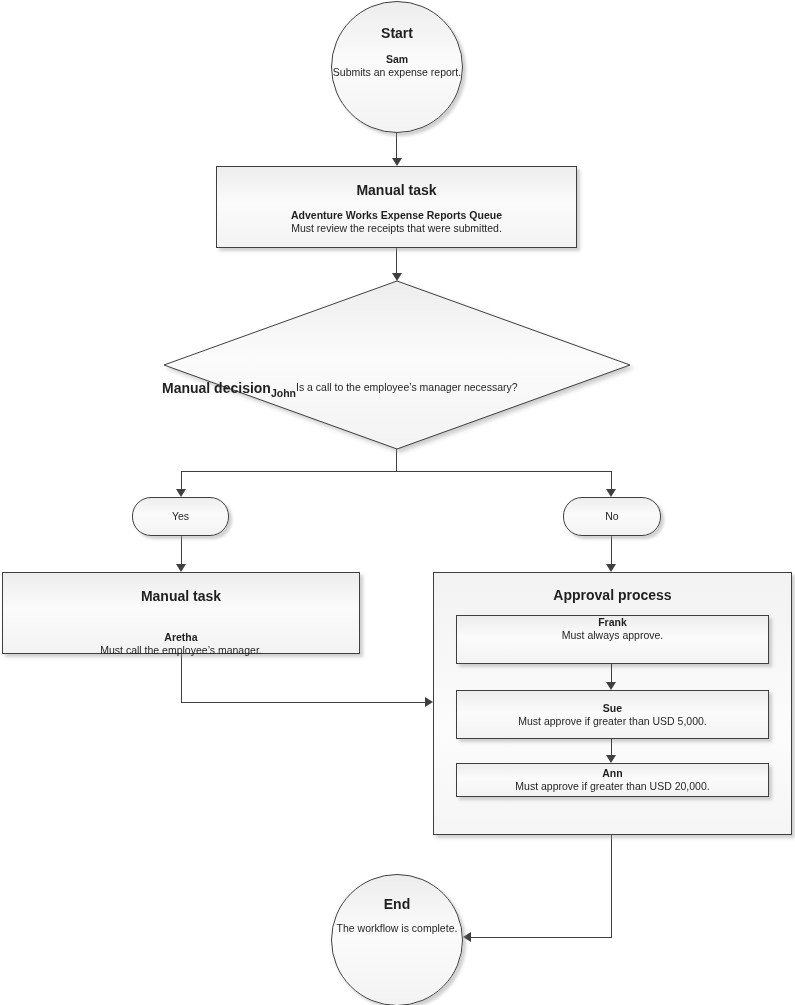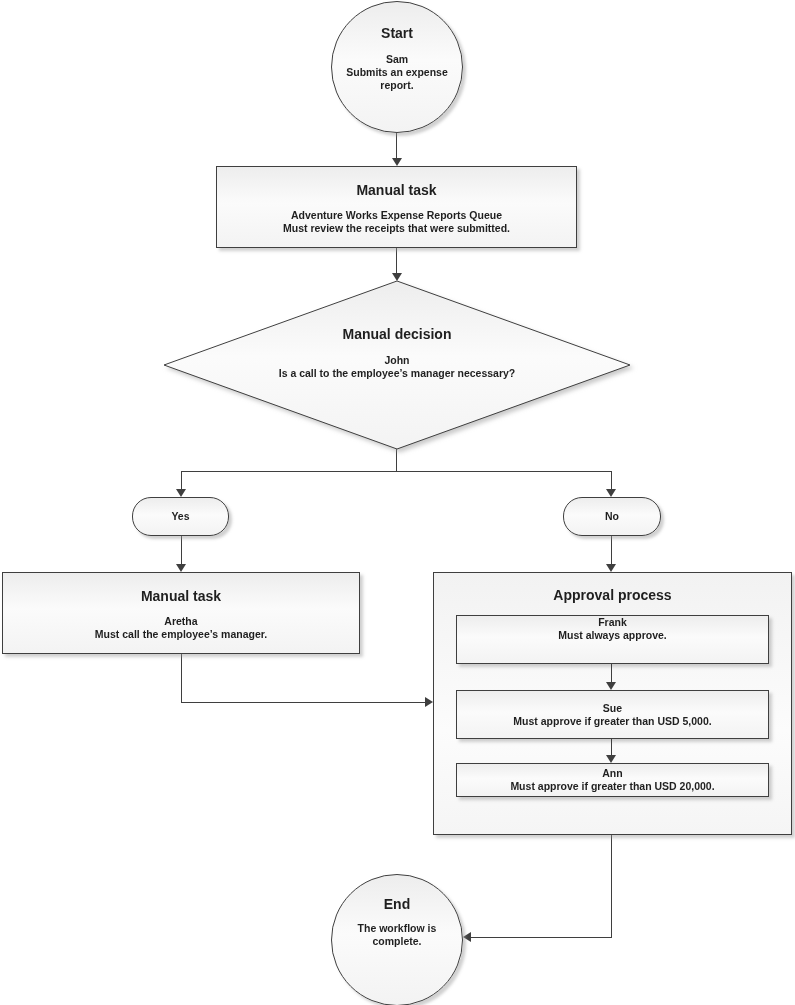--- a/index.html
+++ b/index.html
@@ -14,33 +14,33 @@
     box-shadow:3px 3px 3px rgba(150,150,150,0.45);
     display:flex;flex-direction:column;align-items:center;text-align:center;
   }
   .circle{width:132px;height:132px;border-radius:50%;}
   .pill{border-radius:19px;justify-content:center;}
   .container-box{
     background:linear-gradient(to bottom,#f2f2f2 0%,#fcfcfc 60%,#f5f5f5 100%);
   }
   .title{font-size:14px;font-weight:bold;line-height:18px;}
   .name{font-size:10.5px;font-weight:bold;line-height:13px;}
-  .desc{font-size:10.5px;line-height:13px;font-weight:bold;}
+  .desc{font-size:10.5px;line-height:13px;}
   .pill .desc{font-size:10.5px;}
   
   .line{position:absolute;background:#3f3f3f;}
   .arrow{position:absolute;width:0;height:0;}
   .arrow.down{border-left:5px solid transparent;border-right:5px solid transparent;border-top:8px solid #3f3f3f;}
   .arrow.right{border-top:5px solid transparent;border-bottom:5px solid transparent;border-left:8px solid #3f3f3f;}
   .arrow.left{border-top:5px solid transparent;border-bottom:5px solid transparent;border-right:8px solid #3f3f3f;}
   
   .diamond-wrap{position:absolute;left:162px;top:280px;width:470px;height:170px;}
   .diamond-wrap svg{position:absolute;left:0;top:0;filter:drop-shadow(3px 3px 2px rgba(150,150,150,0.5));}
   .diamond-text{position:absolute;left:0;top:0;width:100%;height:100%;
-    display:flex;flex-direction:column;align-items:center;text-align:center;padding-top:45px;box-sizing:border-box;}
+    display:flex;flex-direction:row;align-items:center;text-align:center;padding-top:45px;box-sizing:border-box;}
 </style>
 </head>
 <body>
 
 <div class="canvas">
 
   <div class="line" style="left:396px;top:133px;width:1px;height:25px"></div>
   <div class="arrow down" style="left:392px;top:158px"></div>
 
   <div class="line" style="left:396px;top:248px;width:1px;height:25px"></div>
@@ -102,21 +102,21 @@
   <div class="shape pill" style="left:132px;top:497px;width:97px;height:39px">
     <div class="desc">Yes</div>
   </div>
 
   <div class="shape pill" style="left:563px;top:497px;width:98px;height:39px">
     <div class="desc">No</div>
   </div>
 
   <div class="shape" style="left:2px;top:572px;width:358px;height:82px;padding-top:14px">
     <div class="title">Manual task</div>
-    <div class="name" style="margin-top:10px">Aretha</div>
+    <div class="name" style="margin-top:26px">Aretha</div>
     <div class="desc">Must call the employee’s manager.</div>
   </div>
 
   <div class="shape container-box" style="left:433px;top:572px;width:359px;height:263px;padding-top:13px">
     <div class="title">Approval process</div>
   </div>
 
   <div class="shape" style="left:456px;top:615px;width:313px;height:49px;justify-content:flex-start">
     <div class="name">Frank</div>
     <div class="desc">Must always approve.</div>

